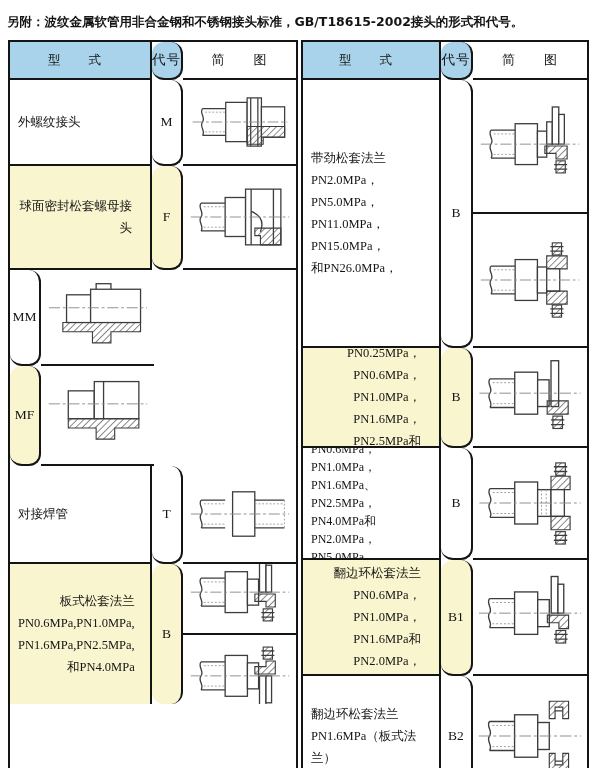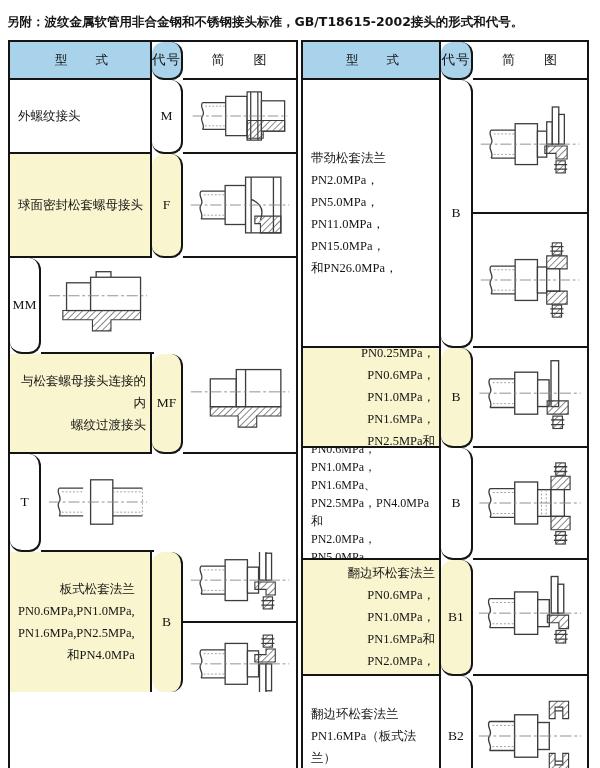--- a/index.html
+++ b/index.html
@@ -28,21 +28,21 @@
   .td:last-child{border-right:none;}
   .tr:last-child .td{border-bottom:none;}
   .tbl-l .type{width:142px}.tbl-l .code{width:31px}.tbl-l .diag{width:113px}
   .tbl-r .type{width:138px}.tbl-r .code{width:32px}.tbl-r .diag{width:114px}
   .th{
     background:var(--header-bg);display:flex;align-items:center;justify-content:center;
     font-size:13px;letter-spacing:1px;
   }
   .type{
     display:flex;align-items:center;text-align:left;
-    padding:3px 4px 3px 8px;font-size:12.5px;line-height:22px;
+    padding:3px 18px 3px 8px;font-size:12.5px;line-height:22px;
     white-space:pre-line;
     font-family:"Liberation Serif","DejaVu Serif",serif;
   }
   .type.tight{line-height:18px;font-size:12px;}
   .code{
     display:flex;align-items:center;justify-content:center;
     font-size:13.5px;font-family:"Liberation Serif","DejaVu Serif",serif;border-radius:12px;
   }
   .diag{display:flex;align-items:center;justify-content:center;background:#fff;}
   .diag.split{flex-direction:column;align-items:stretch;padding:0;}
@@ -79,21 +79,21 @@
 
 <div class="tables">
 
   <div class="tbl tbl-l">
     <div class="tr" style="height:38px">
       <div class="td type th">型　　式</div>
       <div class="td code th">代号</div>
       <div class="td diag th">简　　图</div>
     </div>
 
-    <div class="tr" style="height:74px">
+    <div class="tr" style="height:86px">
       <div class="td type">外螺纹接头</div>
       <div class="td code">M</div>
       <div class="td diag">
         <svg class="d" width="100" height="72" viewBox="0 0 112 80">
           <use href="#pipe"></use>
           <rect class="fw" x="40" y="18" width="24" height="44"></rect>
           <rect class="fw" x="64" y="13" width="16" height="54"></rect>
           <path class="ln" d="M68 13 V67 M76 13 V67"></path>
           <rect class="fw" x="80" y="23" width="26" height="34"></rect>
           <polygon class="ht" points="64,45 106,45 106,57 82,57 82,65 64,65"></polygon>
@@ -124,35 +124,34 @@
           <rect class="fw" x="54" y="4" width="16" height="10"></rect>
           <rect class="fw" x="22" y="16" width="26" height="30"></rect>
           <rect class="fw" x="48" y="10" width="54" height="36"></rect>
           <polygon class="ht" points="18,46 102,46 102,56 70,56 70,68 50,68 50,56 18,56"></polygon>
           <path class="cl" d="M3 30 H109"></path>
         </svg>
       </div>
     </div>
 
     <div class="tr" style="height:100px">
-      <div class="td type hl">与松套螺母接头连接的内
-螺纹过渡接头</div>
       <div class="td code hl">MF</div>
       <div class="td diag">
         <svg class="d" width="104" height="76" viewBox="0 0 112 80">
           <rect class="fw" x="24" y="14" width="28" height="30"></rect>
           <rect class="fw" x="52" y="4" width="48" height="40"></rect>
           <path class="ln" d="M62 4 V44"></path>
           <polygon class="ht" points="24,44 100,44 100,54 74,54 74,66 54,66 54,54 24,54"></polygon>
           <path class="cl" d="M3 28 H109"></path>
         </svg>
       </div>
     </div>
 
     <div class="tr" style="height:98px">
+      <div class="td type">对接焊管</div>
       <div class="td code">T</div>
       <div class="td diag">
         <svg class="d" width="104" height="74" viewBox="0 0 112 80">
           <use href="#pipe"></use>
           <rect class="fw" x="48" y="16" width="24" height="48"></rect>
           <path class="ln" d="M72 25 H104 M72 55 H104"></path>
           <path class="dt" d="M72 29 H102 M72 51 H102 M104 25 V55"></path>
           <path class="cl" d="M3 40 H109"></path>
         </svg>
       </div>

